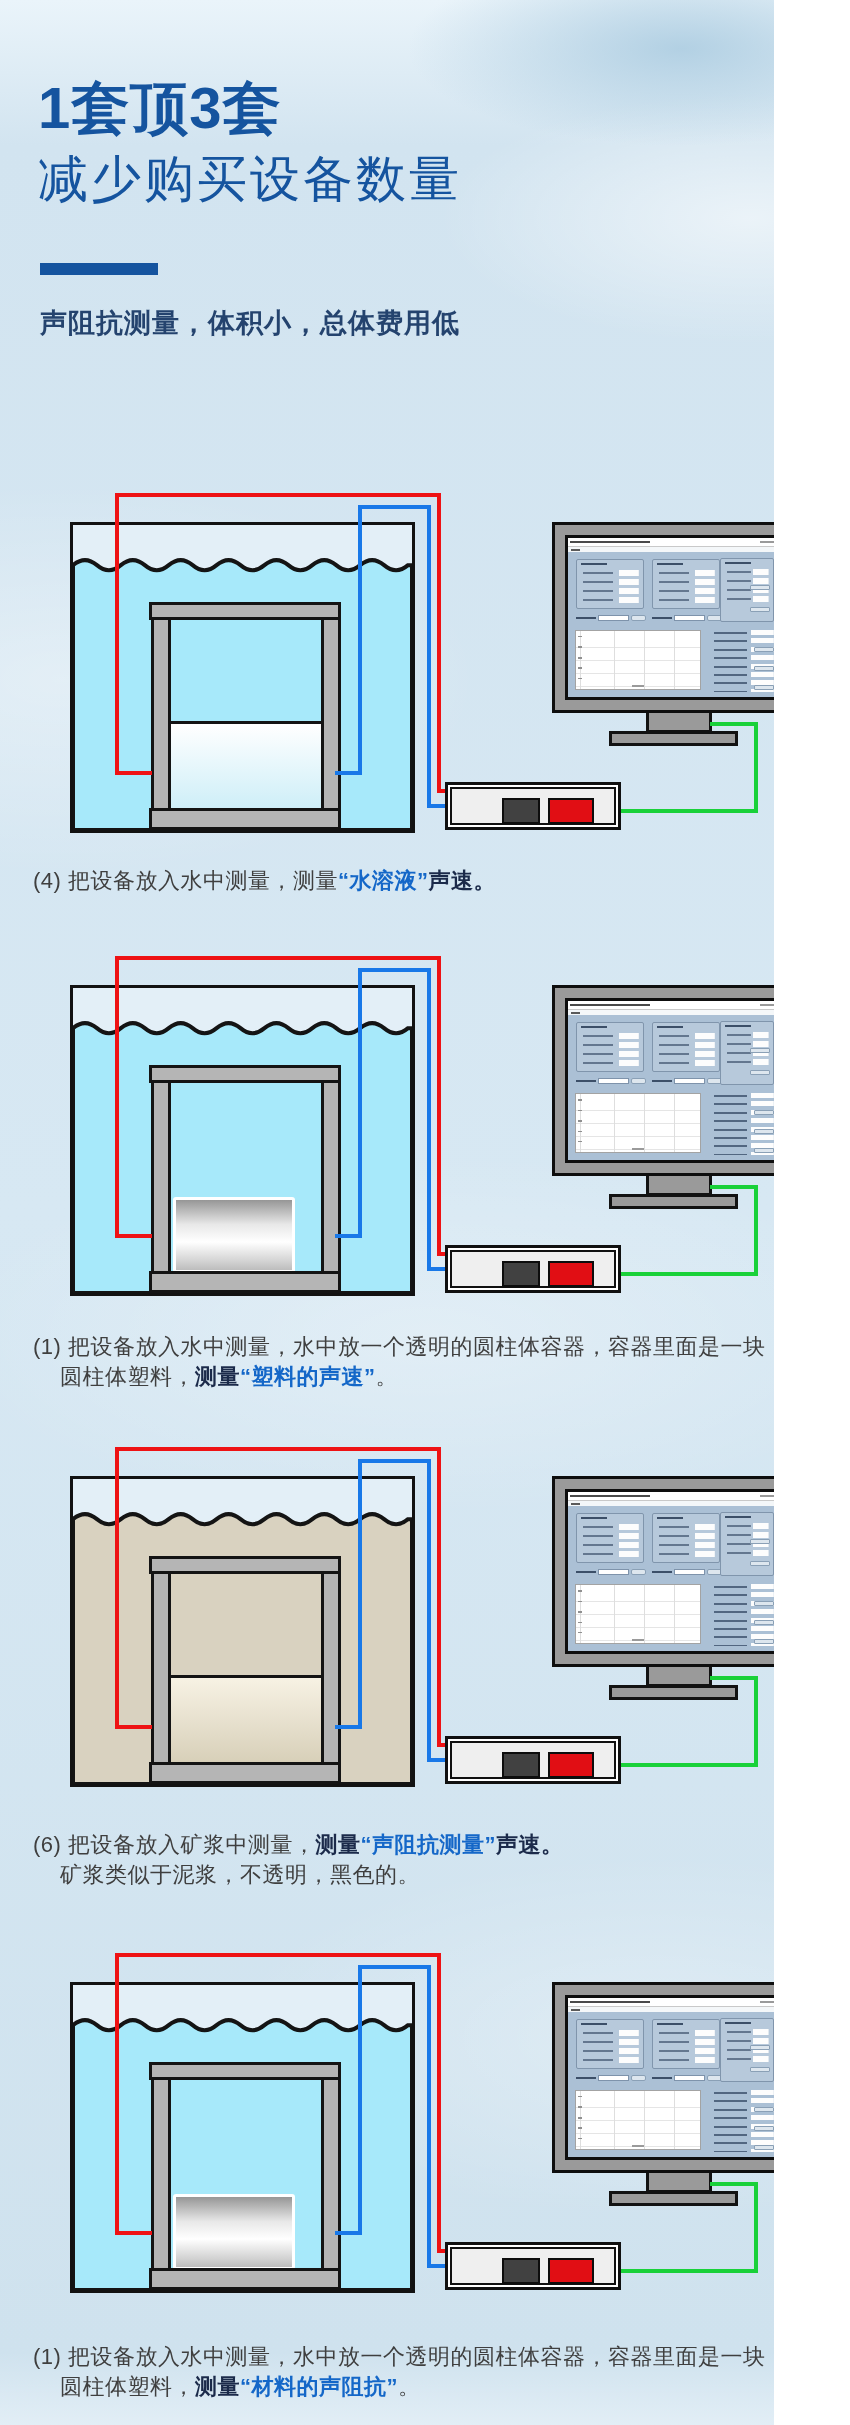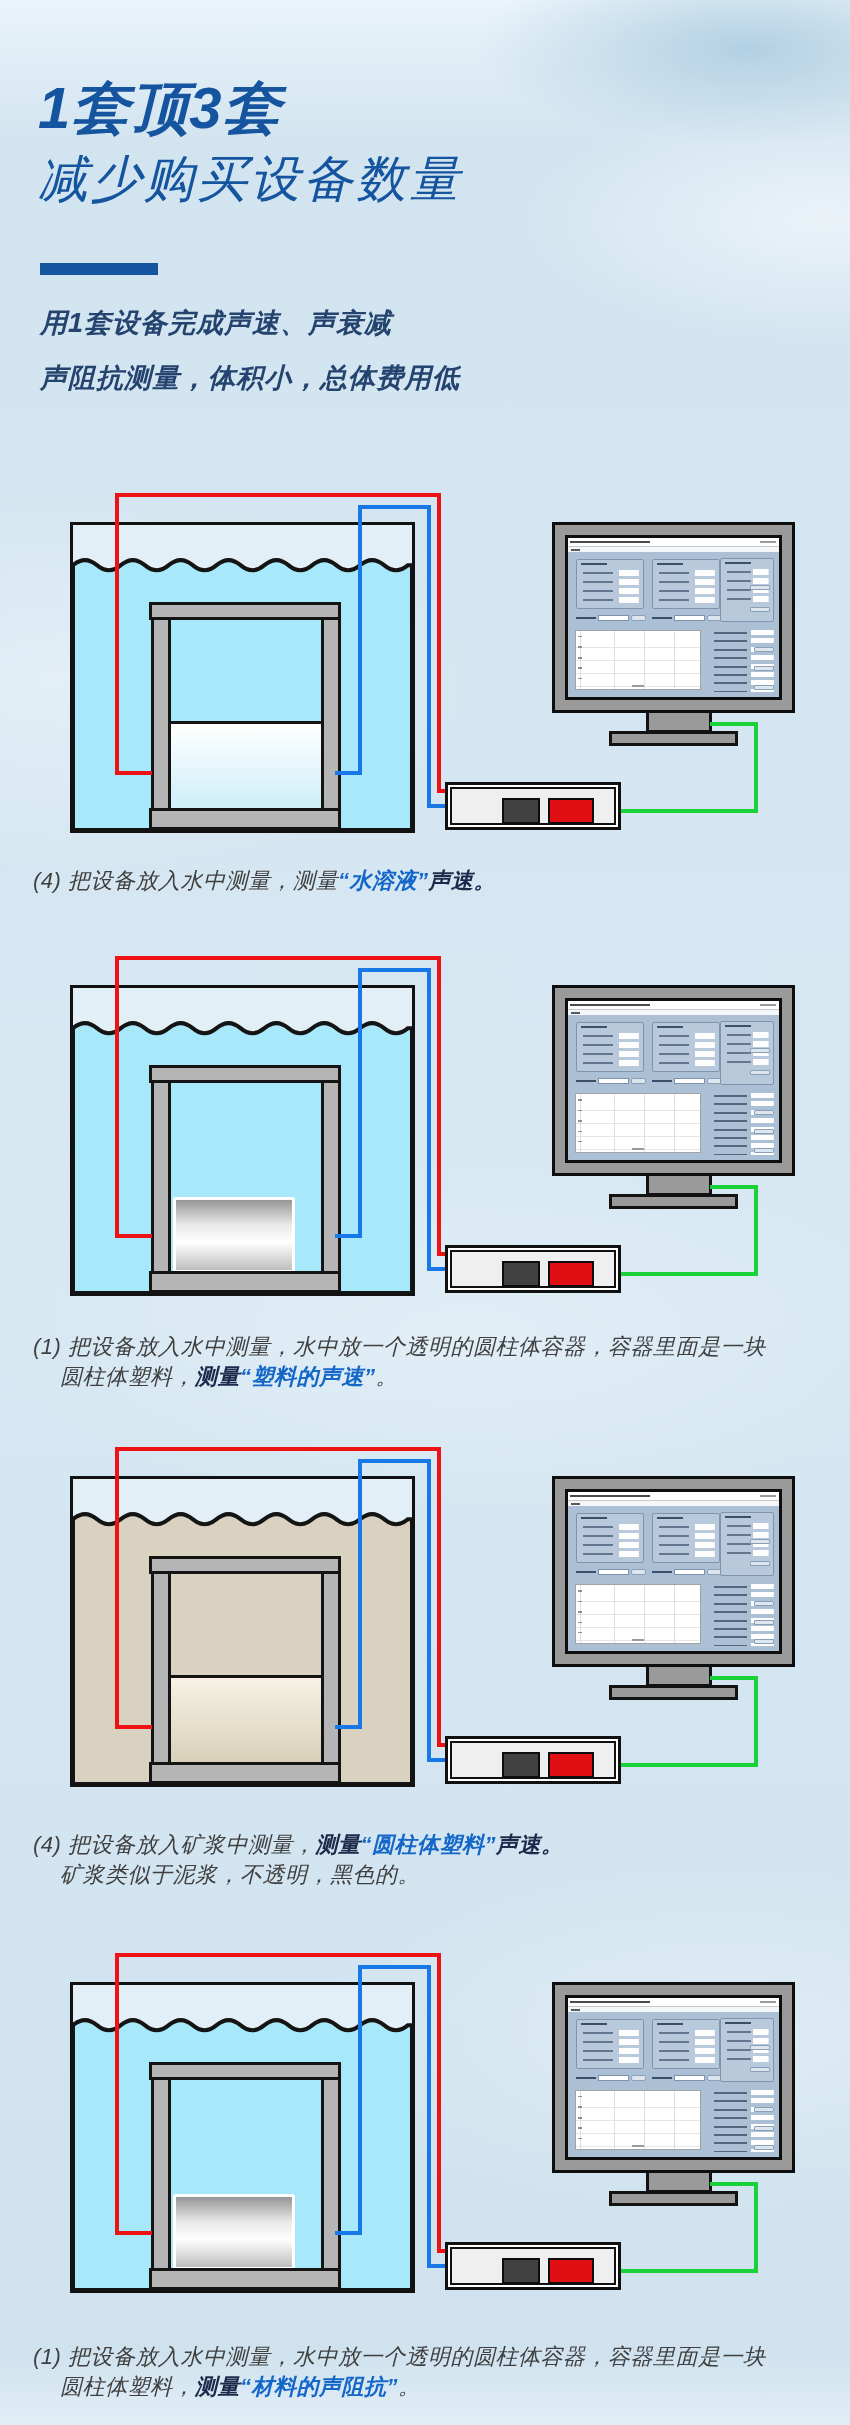--- a/index.html
+++ b/index.html
@@ -1,25 +1,25 @@
 <!DOCTYPE html>
 <html style="--title-blue: #15549f; --caption-blue: #1467c8; --wire-red: #ee1214; --wire-blue: #1878e8; --cable-green: #19d139; --button-red: #e10e14; --button-dark: #414141;"><head>
 <meta charset="utf-8">
 <style>
   html,body{margin:0;padding:0;}
-  .page{position:relative;width:850px;height:2425px;overflow:hidden;
+  .page{position:relative;width:774px;height:2425px;overflow:hidden;
     font-family:"Liberation Sans",sans-serif;
     background-color:#d2e4f0;
     background-image:
       radial-gradient(ellipse 420px 150px at 88% 2%, rgba(170,203,224,.85), rgba(170,203,224,0) 65%),
       radial-gradient(ellipse 520px 210px at 97% 9%, rgba(255,255,255,.55), rgba(255,255,255,0) 60%),
       radial-gradient(ellipse 600px 280px at 8% 28%, rgba(255,255,255,.35), rgba(255,255,255,0) 70%),
       radial-gradient(ellipse 700px 260px at 55% 55%, rgba(255,255,255,.28), rgba(255,255,255,0) 70%),
       radial-gradient(ellipse 620px 260px at 85% 84%, rgba(255,255,255,.3), rgba(255,255,255,0) 70%),
-      linear-gradient(180deg,#eaf4fa 0%,#d2e4f0 6%,#d7e8f3 50%,#cfe2ee 97%,#e2eef6 100%); font-style: italic;}
+      linear-gradient(180deg,#eaf4fa 0%,#d2e4f0 6%,#d7e8f3 50%,#cfe2ee 97%,#e2eef6 100%);}
   
   .title1{position:absolute;left:38px;top:76px;font-size:58px;line-height:64px;font-weight:800;
     color:var(--title-blue,#15549f);letter-spacing:1px;}
   .title2{position:absolute;left:38px;top:148px;font-size:50px;line-height:62px;font-weight:400;
     color:var(--title-blue,#15549f);letter-spacing:3px;text-align:right;}
   .underline{position:absolute;left:40px;top:263px;width:118px;height:12px;background:var(--title-blue,#15549f);}
   .desc{position:absolute;left:40px;top:296px;font-size:27px;line-height:55px;font-weight:600;
     color:#24436e;letter-spacing:1px;}
   
   .section{position:absolute;left:0;width:850px;height:420px;}
@@ -119,21 +119,20 @@
   .seg-b-blue{font-weight:700;color:var(--caption-blue,#1467c8);}
 </style>
 </head>
 <body>
 
 <div class="page">
   <div class="title1">1套顶3套</div>
   <div class="title2">减少购买设备数量</div>
   <div class="underline"></div>
   <div class="desc">
-    <div>用1套设备完成声速、声衰减</div>
     <div>声阻抗测量，体积小，总体费用低</div>
   </div>
 
   <div class="section" id="sec1" style="top:493px">
   <div class="tank">
     <svg class="water" viewBox="0 0 340 278" preserveAspectRatio="none">
       <path class="water-path" fill="#a7e9fa" stroke="#141414" stroke-width="4" d="M0 16 Q12 6 24 16 T48 16 T72 16 T96 16 T120 16 T144 16 T168 16 T192 16 T216 16 T240 16 T264 16 T288 16 T312 16 T336 16 L340 16 V278 H0 Z"></path>
     </svg>
     <div class="col left-col"></div>
     <div class="col right-col"></div>
@@ -402,15 +401,15 @@
   <div class="device">
     <div class="dev-inner">
       <span class="btn-dark"></span>
       <span class="btn-red"></span>
     </div>
   </div>
 </div>
 
   <div class="caption" style="top:866px"><span class="seg-n">(4)  把设备放入水中测量，测量</span><span class="seg-b-blue">“水溶液”</span><span class="seg-b-dark">声速。</span></div>
   <div class="caption" style="top:1332px"><span class="seg-n">(1)  把设备放入水中测量，水中放一个透明的圆柱体容器，容器里面是一块</span><br><span class="seg-n">圆柱体塑料，</span><span class="seg-b-dark">测量</span><span class="seg-b-blue">“塑料的声速”</span><span class="seg-n">。</span></div>
-  <div class="caption" style="top:1830px"><span class="seg-n">(4)  把设备放入矿浆中测量，</span><span class="seg-b-dark">测量</span><span class="seg-b-blue">“圆柱体塑料”</span><span class="seg-b-dark">声速。</span><br><span class="seg-n">矿浆类似于泥浆，不透明，黑色的。</span></div>
+  <div class="caption" style="top:1830px"><span class="seg-n">(6)  把设备放入矿浆中测量，</span><span class="seg-b-dark">测量</span><span class="seg-b-blue">“声阻抗测量”</span><span class="seg-b-dark">声速。</span><br><span class="seg-n">矿浆类似于泥浆，不透明，黑色的。</span></div>
   <div class="caption" style="top:2342px"><span class="seg-n">(1)  把设备放入水中测量，水中放一个透明的圆柱体容器，容器里面是一块</span><br><span class="seg-n">圆柱体塑料，</span><span class="seg-b-dark">测量</span><span class="seg-b-blue">“材料的声阻抗”</span><span class="seg-n">。</span></div>
 </div>
 
 </body></html>

